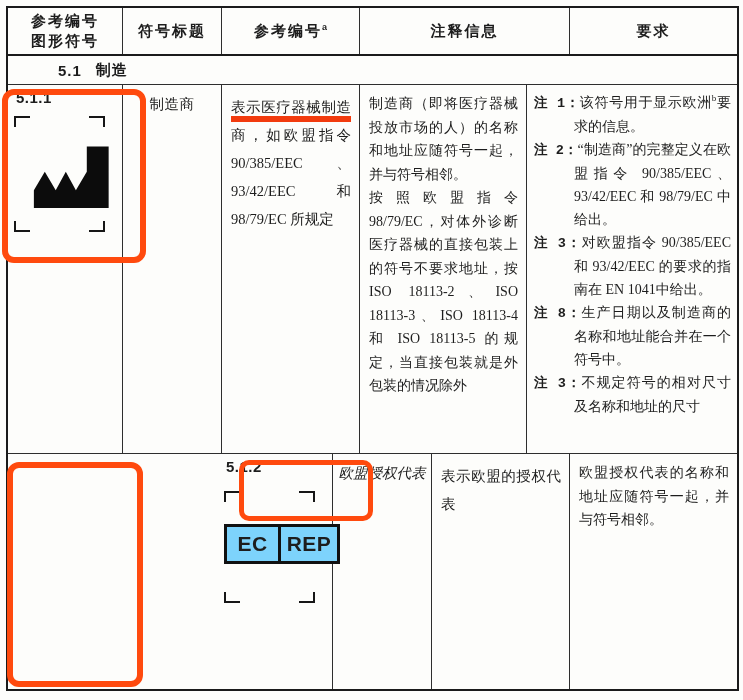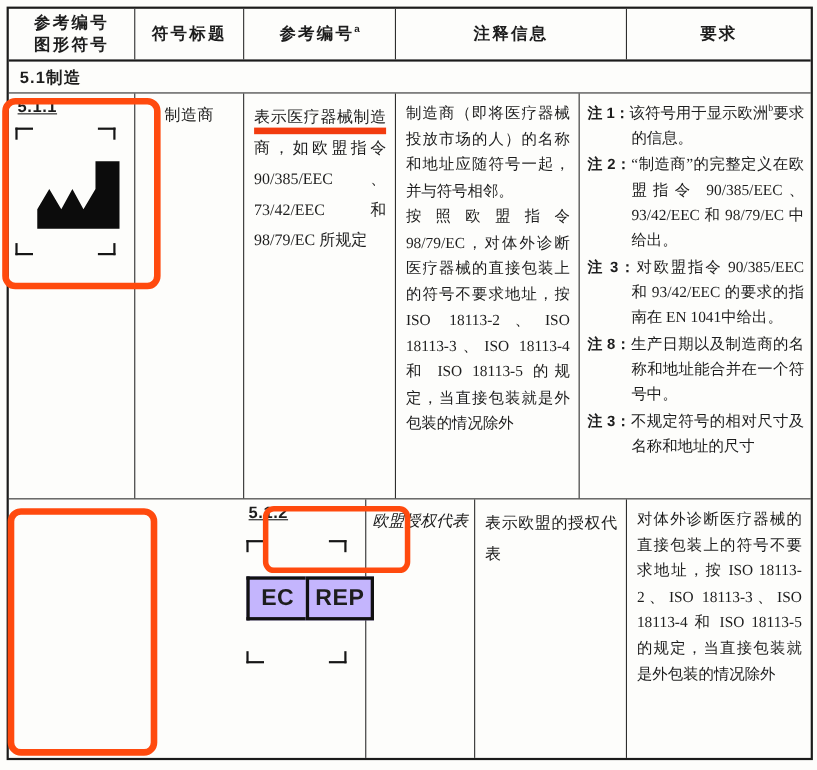--- a/index.html
+++ b/index.html
@@ -26,53 +26,53 @@
   .c1{width:115px;} .c2{width:99px;} .c3{width:138px;} .c4{width:167px;} .c5{flex:1;}
   
   .th{
     display:flex;flex-direction:column;align-items:center;justify-content:center;
     font-family:"Liberation Sans","DejaVu Sans",sans-serif;
     font-weight:700;font-size:15px;line-height:20px;letter-spacing:2px;
   }
   .th sup{font-size:9px;letter-spacing:0;}
   
   .section-cell{
-    width:100%;display:flex;align-items:center;padding:0 10px;
+    width:100%;display:flex;align-items:center;padding:0 10px;gap:14px;
     font-family:"Liberation Sans","DejaVu Sans",sans-serif;
-    font-weight:700;font-size:15px;letter-spacing:1px;box-sizing:border-box;
+    font-weight:700;font-size:15px;letter-spacing:1px;box-sizing:border-box;margin-left:40px;
   }
   
   .ref-num{
     position:absolute;left:8px;top:4px;
     font-family:"Liberation Sans","DejaVu Sans",sans-serif;
-    font-weight:700;font-size:15px;letter-spacing:.5px;text-decoration:underline;
+    font-weight:700;font-size:15px;letter-spacing:.5px;
   }
   .mark{position:absolute;width:14px;height:9px;}
   .mark-tl{border-left:2px solid #161616;border-top:2px solid #161616;}
   .mark-tr{border-right:2px solid #161616;border-top:2px solid #161616;}
   .mark-bl{border-left:2px solid #161616;border-bottom:2px solid #161616;}
   .mark-br{border-right:2px solid #161616;border-bottom:2px solid #161616;}
   .factory-svg{position:absolute;left:20px;top:52px;}
   .ecrep{position:absolute;left:6px;top:70px;display:flex;}
   .ecrep-box{
     border:3px solid #111;box-sizing:border-box;height:40px;
     display:flex;align-items:center;justify-content:center;
     font-family:"Liberation Sans","DejaVu Sans",sans-serif;
-    font-weight:700;font-size:21px;letter-spacing:0.5px;background:#c4b5fd;
+    font-weight:700;font-size:21px;letter-spacing:0.5px;background:#7dd3fc;
   }
   .ecrep-left{width:54px;border-right:none;}
   .ecrep-right{width:62px;}
   
   .title-cell{padding-top:10px;text-align:center;font-size:14.5px;letter-spacing:0.5px;}
   .desc-cell{padding:8px 8px 0 9px;font-size:14.5px;line-height:28px;text-align:justify;}
   .req-cell{padding:7px 8px 0 9px;font-size:14px;line-height:23.5px;text-align:justify;}
   .req-cell p{margin:0;}
   .notes-cell{padding:6px 6px 0 7px;font-size:14px;line-height:23px;}
   .note{padding-left:40px;text-indent:-40px;text-align:justify;}
-  .note-label{font-weight:600;font-family:Liberation Sans, sans-serif;font-size:13.5px;}
+  .note-label{font-weight:600;font-family:Liberation Mono, monospace;font-size:13.5px;}
   sup{font-size:9px;vertical-align:super;line-height:0;}
   .underlined{border-bottom:6px solid var(--hl2,#F23B0E);padding-bottom:1px;}
   
   .ann-box{position:absolute;box-sizing:border-box;border-radius:12px;z-index:6;pointer-events:none;}
   .ann-1{left:2px;top:89px;width:144px;height:174px;border:6px solid var(--hl,#FF4A0E);}
   .ann-2{left:7px;top:462px;width:136px;height:225px;border:6px solid var(--hl,#FF4A0E);}
   .ann-3{left:239px;top:460px;width:134px;height:61px;border:5px solid var(--hl,#FF4A0E);border-radius:10px;}
 </style>
 </head>
 <body>
@@ -113,21 +113,21 @@
       <span class="mark mark-bl" style="left:6px;top:136px;"></span>
       <span class="mark mark-br" style="right:17px;top:136px;"></span>
       <svg class="factory-svg" width="84" height="78" viewBox="0 0 100 80">
         <path d="M7 78 L7 57 L20 35 L33 57 L45 35 L57 57 L70 35 L70 5 L96 5 L96 78 Z" fill="#0c0c0c"></path>
       </svg>
     </div>
     <div class="td c2 title-cell">
       <span>制造商</span>
     </div>
     <div class="td c3 desc-cell">
-      <span class="underlined">表示医疗器械制造</span><span>商，如欧盟指令 90/385/EEC、73/42/EEC 和 98/79/EC 所规定</span>
+      <span class="underlined">表示医疗器械制造</span><span>商，如欧盟指令 90/385/EEC、93/42/EEC 和 98/79/EC 所规定</span>
     </div>
     <div class="td c4 req-cell">
       <p>制造商（即将医疗器械投放市场的人）的名称和地址应随符号一起，并与符号相邻。</p>
       <p>按照欧盟指令 98/79/EC，对体外诊断医疗器械的直接包装上的符号不要求地址，按 ISO 18113-2、ISO 18113-3、ISO 18113-4 和 ISO 18113-5 的规定，当直接包装就是外包装的情况除外</p>
     </div>
     <div class="td c5 notes-cell">
       <div class="note"><span class="note-label">注 1：</span><span>该符号用于显示欧洲</span><sup>b</sup><span>要求的信息。</span></div>
       <div class="note"><span class="note-label">注 2：</span><span>“制造商”的完整定义在欧盟指令 90/385/EEC、93/42/EEC 和 98/79/EC 中给出。</span></div>
       <div class="note"><span class="note-label">注 3：</span><span>对欧盟指令 90/385/EEC 和 93/42/EEC 的要求的指南在 EN 1041中给出。</span></div>
       <div class="note"><span class="note-label">注 8：</span><span>生产日期以及制造商的名称和地址能合并在一个符号中。</span></div>
@@ -147,21 +147,21 @@
         <span class="ecrep-box ecrep-right">REP</span>
       </span>
     </div>
     <div class="td c2 title-cell" style="letter-spacing:0;font-style:italic;">
       <span>欧盟授权代表</span>
     </div>
     <div class="td c3 desc-cell">
       <span>表示欧盟的授权代表</span>
     </div>
     <div class="td c4 req-cell">
-      <p>对体外诊断医疗器械的直接包装上的符号不要求地址，按 ISO 18113-2、ISO 18113-3、ISO 18113-4 和 ISO 18113-5 的规定，当直接包装就是外包装的情况除外</p>
+      <p>欧盟授权代表的名称和地址应随符号一起，并与符号相邻。</p>
     </div>
   </div>
 
 </div>
 
 <div class="ann-box ann-1"></div>
 <div class="ann-box ann-2"></div>
 <div class="ann-box ann-3"></div>
 
 </body></html>

